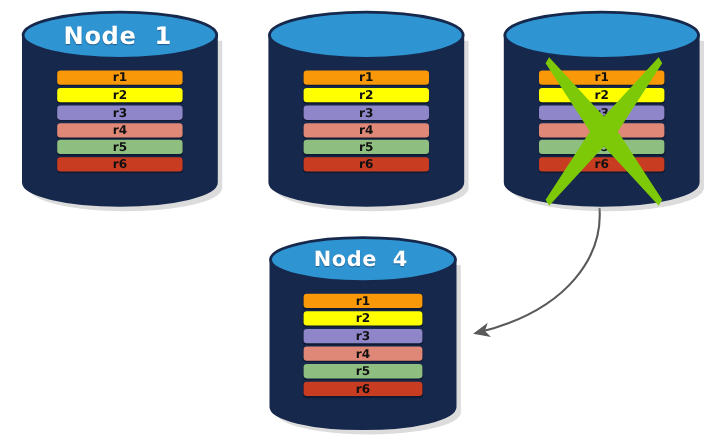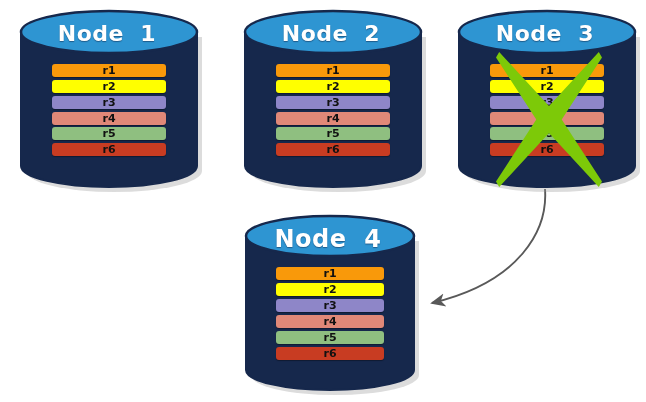--- a/index.html
+++ b/index.html
@@ -110,56 +110,54 @@
           <div class="row-bar" style="left: 33px; top: 119.333px; width: 114px; height: 13px; background: rgb(143, 191, 128); color: rgb(17, 17, 17); font-size: 11px;">r5</div>
           <div class="row-bar" style="left: 33px; top: 135.167px; width: 114px; height: 13px; background: rgb(200, 60, 34); color: rgb(17, 17, 17); font-size: 11px;">r6</div>
         </div>
       </div>
       <div class="node" style="left: 243px; top: 8px; width: 176px; height: 178px;">
         <svg width="184" height="186" viewBox="0 0 184 186">
           <path d="M 4,26 L 4,160 A 88 21 0 0 0 180 160 L 180 26 Z" fill="#9a9a9a" opacity="0.35" transform="translate(3,3)"></path>
           <path d="M 2,24 L 2,158 A 88 21 0 0 0 178 158 L 178 24 Z" fill="#16284C" stroke="#16284C" stroke-width="2"></path>
           <ellipse cx="90" cy="24" rx="88" ry="21" fill="#2E95D2" stroke="#16284C" stroke-width="2.5"></ellipse>
         </svg>
-        <div class="node-label" style="top: 13px; font-size: 22px;">Node  2</div>
         <div class="rows">
           <div class="row-bar" style="left: 33px; top: 56px; width: 114px; height: 13px; background: rgb(249, 153, 10); color: rgb(17, 17, 17); font-size: 11px;">r1</div>
           <div class="row-bar" style="left: 33px; top: 71.8333px; width: 114px; height: 13px; background: rgb(255, 255, 0); color: rgb(17, 17, 17); font-size: 11px;">r2</div>
           <div class="row-bar" style="left: 33px; top: 87.6667px; width: 114px; height: 13px; background: rgb(142, 134, 200); color: rgb(17, 17, 17); font-size: 11px;">r3</div>
           <div class="row-bar" style="left: 33px; top: 103.5px; width: 114px; height: 13px; background: rgb(224, 136, 120); color: rgb(17, 17, 17); font-size: 11px;">r4</div>
           <div class="row-bar" style="left: 33px; top: 119.333px; width: 114px; height: 13px; background: rgb(143, 191, 128); color: rgb(17, 17, 17); font-size: 11px;">r5</div>
           <div class="row-bar" style="left: 33px; top: 135.167px; width: 114px; height: 13px; background: rgb(200, 60, 34); color: rgb(17, 17, 17); font-size: 11px;">r6</div>
         </div>
       </div>
       <div class="node" style="left: 457px; top: 8px; width: 176px; height: 178px;">
         <svg width="184" height="186" viewBox="0 0 184 186">
           <path d="M 4,26 L 4,160 A 88 21 0 0 0 180 160 L 180 26 Z" fill="#9a9a9a" opacity="0.35" transform="translate(3,3)"></path>
           <path d="M 2,24 L 2,158 A 88 21 0 0 0 178 158 L 178 24 Z" fill="#16284C" stroke="#16284C" stroke-width="2"></path>
           <ellipse cx="90" cy="24" rx="88" ry="21" fill="#2E95D2" stroke="#16284C" stroke-width="2.5"></ellipse>
         </svg>
-        <div class="node-label" style="top: 13px; font-size: 22px;">Node  3</div>
         <div class="rows">
           <div class="row-bar" style="left: 33px; top: 56px; width: 114px; height: 13px; background: rgb(249, 153, 10); color: rgb(17, 17, 17); font-size: 11px;">r1</div>
           <div class="row-bar" style="left: 33px; top: 71.8333px; width: 114px; height: 13px; background: rgb(255, 255, 0); color: rgb(17, 17, 17); font-size: 11px;">r2</div>
           <div class="row-bar" style="left: 33px; top: 87.6667px; width: 114px; height: 13px; background: rgb(142, 134, 200); color: rgb(17, 17, 17); font-size: 11px;">r3</div>
           <div class="row-bar" style="left: 33px; top: 103.5px; width: 114px; height: 13px; background: rgb(224, 136, 120); color: rgb(17, 17, 17); font-size: 11px;">r4</div>
           <div class="row-bar" style="left: 33px; top: 119.333px; width: 114px; height: 13px; background: rgb(143, 191, 128); color: rgb(17, 17, 17); font-size: 11px;">r5</div>
           <div class="row-bar" style="left: 33px; top: 135.167px; width: 114px; height: 13px; background: rgb(200, 60, 34); color: rgb(17, 17, 17); font-size: 11px;">r6</div>
         </div>
         <svg class="x-mark" width="106" height="135" viewBox="0 0 100 100" preserveAspectRatio="none" style="left: 39px; top: 44px;">
           <path d="M 3,0 L 50,40 L 97,0 L 100,4 L 62,50 L 100,96 L 97,100 L 50,60 L 3,100 L 0,96 L 38,50 L 0,4 Z" fill="#7DC908"></path>
         </svg>
       </div>
       <div class="node" style="left: 244px; top: 213px; width: 168px; height: 176px;">
         <svg width="176" height="184" viewBox="0 0 176 184">
           <path d="M 4,25 L 4,159 A 84 20 0 0 0 172 159 L 172 25 Z" fill="#9a9a9a" opacity="0.35" transform="translate(3,3)"></path>
           <path d="M 2,23 L 2,157 A 84 20 0 0 0 170 157 L 170 23 Z" fill="#16284C" stroke="#16284C" stroke-width="2"></path>
           <ellipse cx="86" cy="23" rx="84" ry="20" fill="#2E95D2" stroke="#16284C" stroke-width="2.5"></ellipse>
         </svg>
-        <div class="node-label" style="top: 12px; font-size: 24px;">Node  4</div>
+        <div class="node-label" style="top: 12px; font-size: 19px;">Node  4</div>
         <div class="rows">
           <div class="row-bar" style="left: 32px; top: 54px; width: 108px; height: 13px; background: rgb(249, 153, 10); color: rgb(17, 17, 17); font-size: 11px;">r1</div>
           <div class="row-bar" style="left: 32px; top: 70px; width: 108px; height: 13px; background: rgb(255, 255, 0); color: rgb(17, 17, 17); font-size: 11px;">r2</div>
           <div class="row-bar" style="left: 32px; top: 86px; width: 108px; height: 13px; background: rgb(142, 134, 200); color: rgb(17, 17, 17); font-size: 11px;">r3</div>
           <div class="row-bar" style="left: 32px; top: 102px; width: 108px; height: 13px; background: rgb(224, 136, 120); color: rgb(17, 17, 17); font-size: 11px;">r4</div>
           <div class="row-bar" style="left: 32px; top: 118px; width: 108px; height: 13px; background: rgb(143, 191, 128); color: rgb(17, 17, 17); font-size: 11px;">r5</div>
           <div class="row-bar" style="left: 32px; top: 134px; width: 108px; height: 13px; background: rgb(200, 60, 34); color: rgb(17, 17, 17); font-size: 11px;">r6</div>
         </div>
       </div>
     </div>

